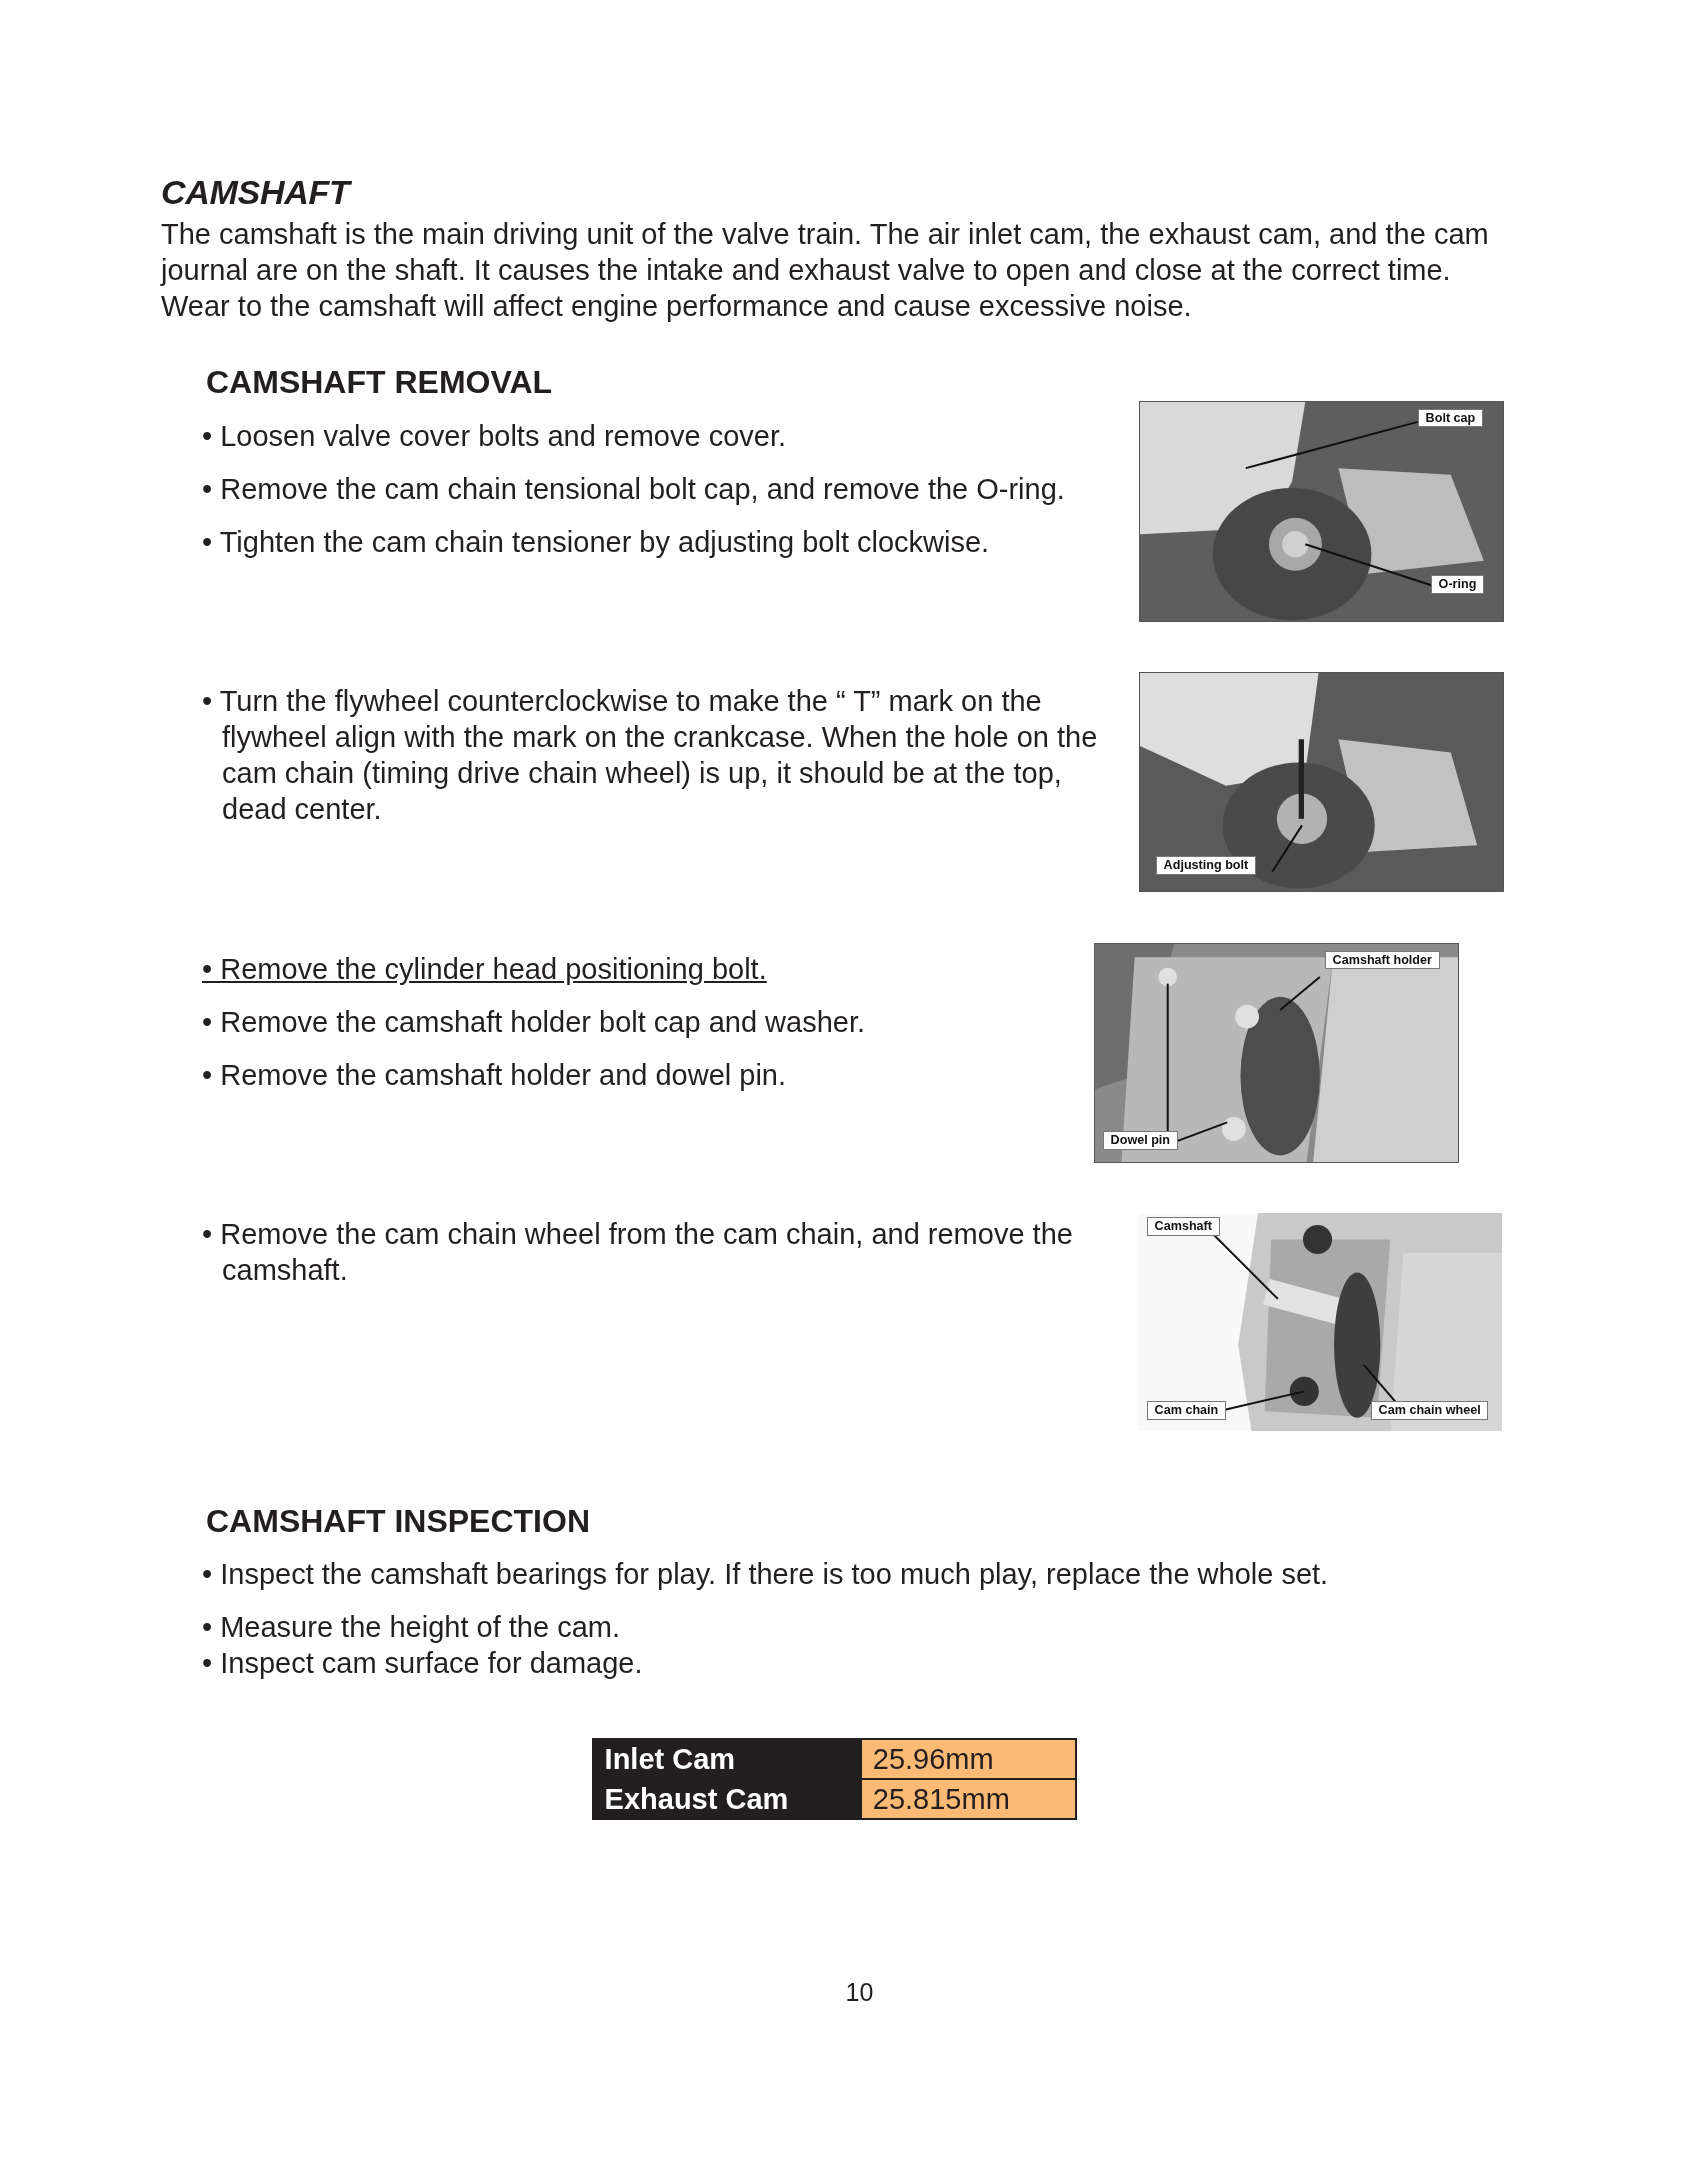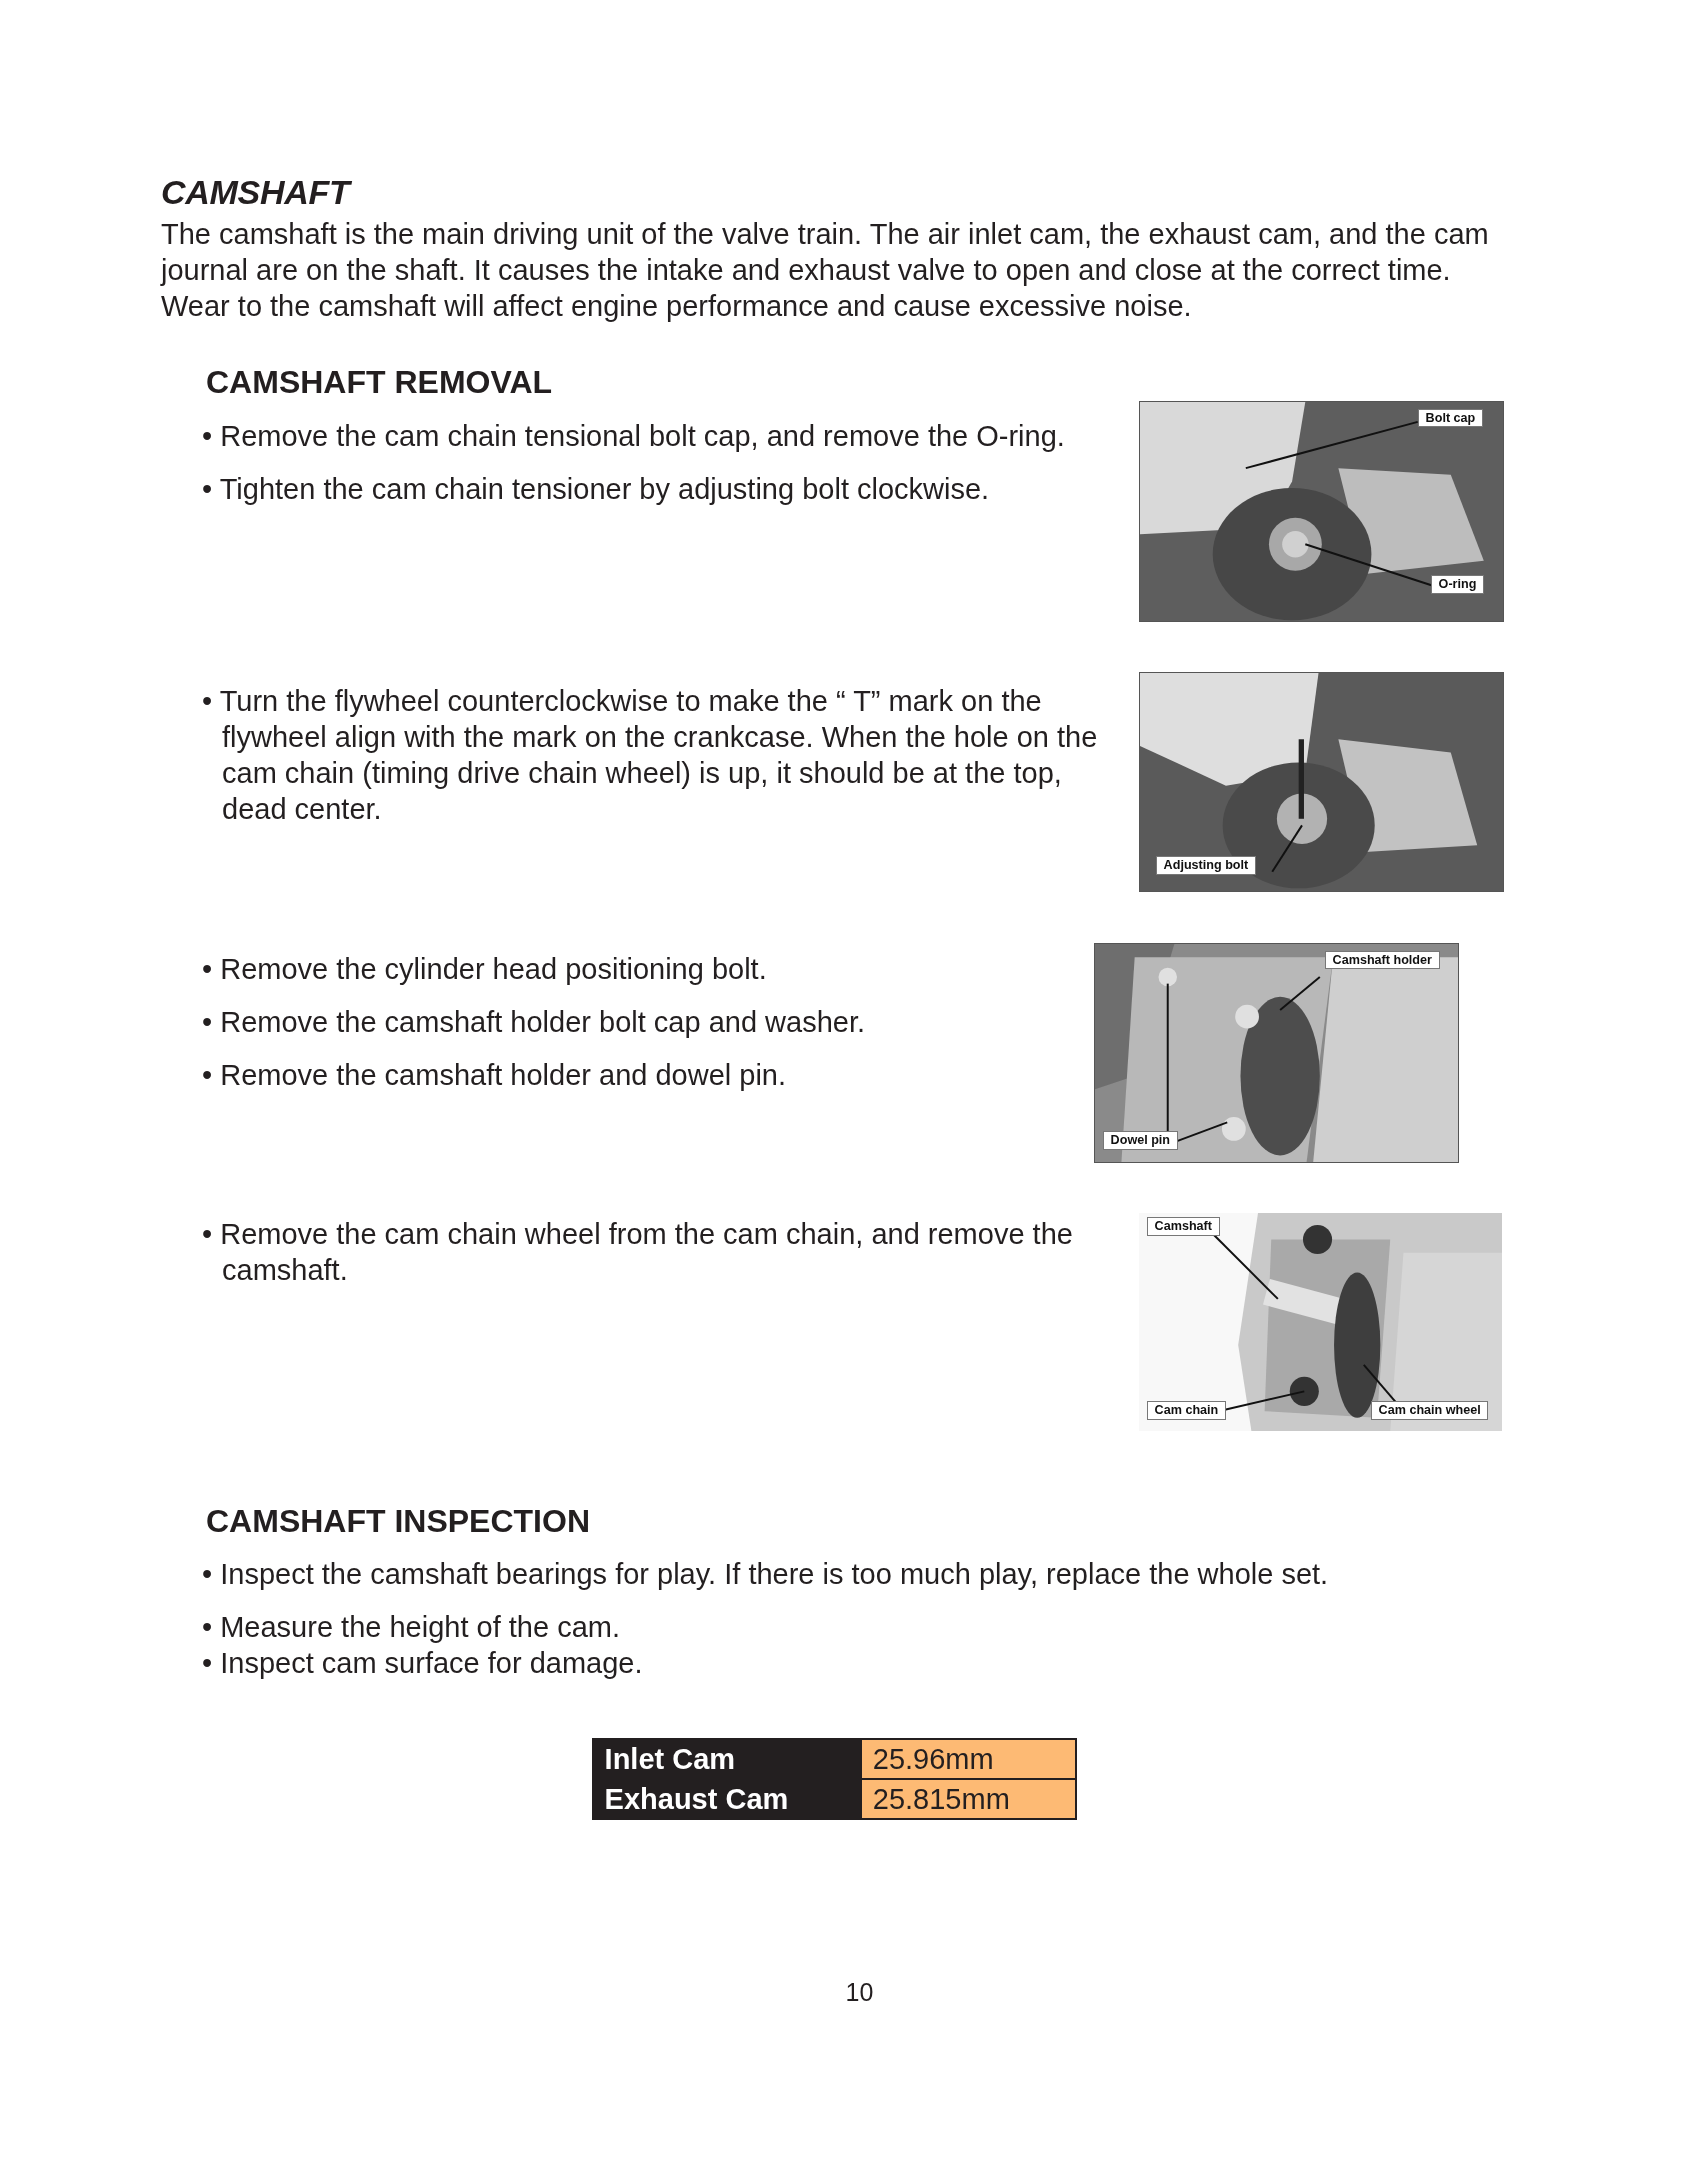--- a/index.html
+++ b/index.html
@@ -26,20 +26,21 @@
 <div class="abs title">CAMSHAFT</div>
 <div class="abs intro">
   <div>The camshaft is the main driving unit of the valve train. The air inlet cam, the exhaust cam, and the cam</div>
   <div>journal are on the shaft. It causes the intake and exhaust valve to open and close at the correct time.</div>
   <div>Wear to the camshaft will affect engine performance and cause excessive noise.</div>
 </div>
 
 <div class="abs h2" style="left:206px; top:364px;">CAMSHAFT REMOVAL</div>
 
 <div class="abs" style="left:202px; top:418px; width:926px;">
+  <div class="bullet" style="margin-bottom:17px;">• Loosen valve cover bolts and remove cover.</div>
   <div class="bullet" style="margin-bottom:17px;">• Remove the cam chain tensional bolt cap, and remove the O-ring.</div>
   <div class="bullet">• Tighten the cam chain tensioner by adjusting bolt clockwise.</div>
 </div>
 <div class="fig" style="left:1139px; top:401px; width:363px; height:219px;">
   <svg viewBox="0 0 549 331" preserveAspectRatio="none">
     <rect width="549" height="331" fill="#5e5e5e"></rect>
     <path d="M0 0 L250 0 L230 120 L190 190 L0 200 Z" fill="#d9d9d9"></path>
     <path d="M300 100 L470 110 L520 240 L340 260 Z" fill="#bdbdbd"></path>
     <ellipse cx="230" cy="230" rx="120" ry="100" fill="#474747"></ellipse>
     <ellipse cx="235" cy="215" rx="40" ry="40" fill="#a8a8a8"></ellipse>
@@ -61,21 +62,21 @@
     <path d="M300 100 L470 120 L510 260 L340 270 Z" fill="#c2c2c2"></path>
     <ellipse cx="240" cy="230" rx="115" ry="95" fill="#4a4a4a"></ellipse>
     <ellipse cx="245" cy="220" rx="38" ry="38" fill="#b2b2b2"></ellipse>
     <rect x="240" y="100" width="8" height="120" fill="#222"></rect>
     <line x1="200" y1="300" x2="245" y2="230" stroke="#111" stroke-width="3"></line>
   </svg>
   <div class="callout" style="left:16px; top:183px;">Adjusting bolt</div>
 </div>
 
 <div class="abs" style="left:202px; top:951px; width:926px;">
-  <div class="bullet" style="margin-bottom:17px;">• Remove the cylinder head positioning bolt.</div>
+  <div class="bullet" style="margin-bottom:17px;text-decoration:underline;">• Remove the cylinder head positioning bolt.</div>
   <div class="bullet" style="margin-bottom:17px;">• Remove the camshaft holder bolt cap and washer.</div>
   <div class="bullet">• Remove the camshaft holder and dowel pin.</div>
 </div>
 <div class="fig" style="left:1094px; top:943px; width:363px; height:218px;">
   <svg viewBox="0 0 549 330" preserveAspectRatio="none">
     <rect width="549" height="330" fill="#8a8a8a"></rect>
     <path d="M0 0 L120 0 L60 200 L0 220 Z" fill="#6e6e6e"></path>
     <path d="M60 20 L360 20 L320 330 L40 330 Z" fill="#b8b8b8"></path>
     <path d="M360 20 L549 20 L549 330 L330 330 Z" fill="#cfcfcf"></path>
     <ellipse cx="280" cy="200" rx="60" ry="120" fill="#4d4d4d"></ellipse>

